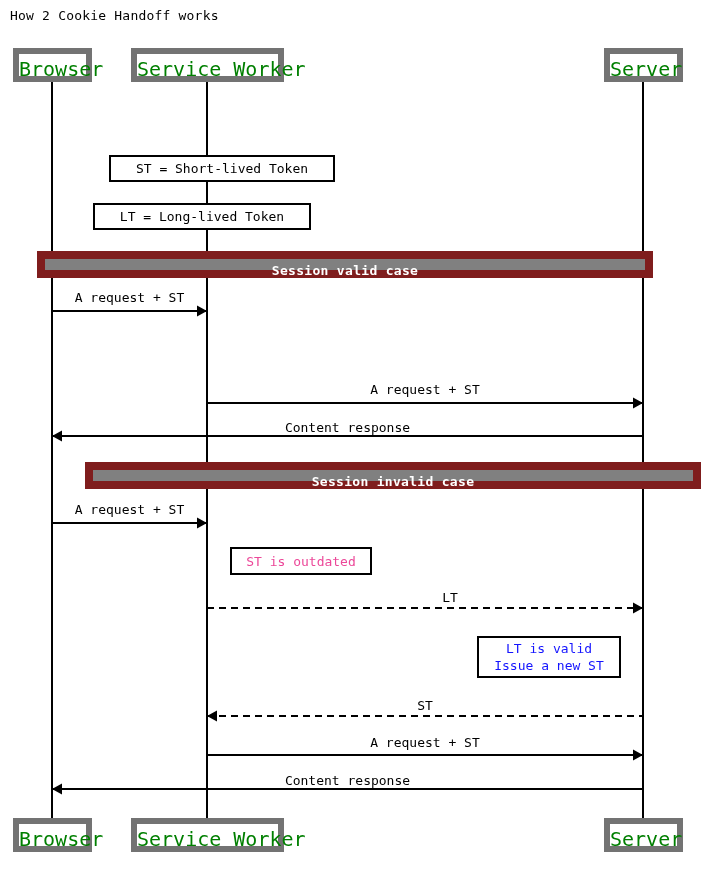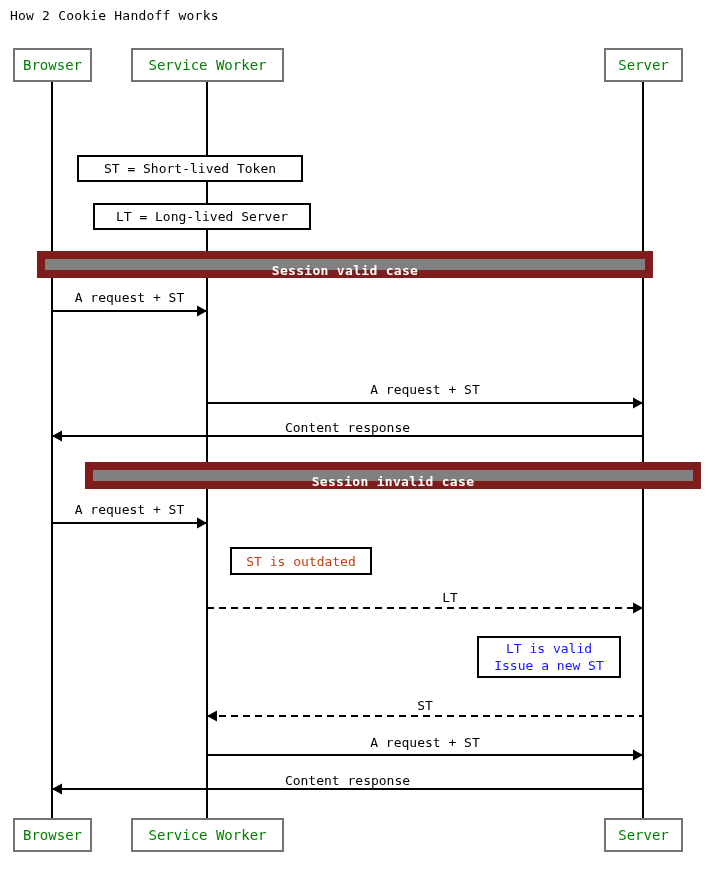--- a/index.html
+++ b/index.html
@@ -29,24 +29,24 @@
     font-size: 13px;
     color: #000000;
     white-space: nowrap;
     letter-spacing: 0.2px;
   }
 
   
   .participant {
     position: absolute;
     box-sizing: border-box;
-    border: 2px solid #737373;
+    border: 6px solid #737373;
     background: #ffffff;
     color: #007f00;
-    font-size: 14px;
+    font-size: 20px;
     line-height: 30px;
     text-align: center;
     white-space: nowrap;
     z-index: 6;
   }
 
   
   .lifeline {
     position: absolute;
     width: 2px;
@@ -66,21 +66,21 @@
     white-space: pre;
     z-index: 7;
     display: flex;
     flex-direction: column;
     justify-content: center;
     align-items: center;
     padding: 0 7px;
   }
   .note .note-line { line-height: 17px; }
   .note.blue { color: #1414ff; }
-  .note.red  { color: #c2410c; }
+  .note.red  { color: #ec4899; }
 
   
   .section-bar {
     position: absolute;
     box-sizing: border-box;
     border: 8px solid #7f1d1d;
     background: #808080;
     color: #ffffff;
     font-size: 13px;
     font-weight: bold;
@@ -113,22 +113,22 @@
   <div class="diagram-title">How 2 Cookie Handoff works</div>
 <div class="lifeline" style="left: 51px; top: 82px; height: 736px;"></div>
     <div class="lifeline" style="left: 206px; top: 82px; height: 736px;"></div>
     <div class="lifeline" style="left: 642px; top: 82px; height: 736px;"></div>
     <div class="participant" style="left: 13px; top: 48px; width: 79px; height: 34px;"><span>Browser</span></div>
     <div class="participant" style="left: 131px; top: 48px; width: 153px; height: 34px;"><span>Service Worker</span></div>
     <div class="participant" style="left: 604px; top: 48px; width: 79px; height: 34px;"><span>Server</span></div>
     <div class="participant" style="left: 13px; top: 818px; width: 79px; height: 34px;"><span>Browser</span></div>
     <div class="participant" style="left: 131px; top: 818px; width: 153px; height: 34px;"><span>Service Worker</span></div>
     <div class="participant" style="left: 604px; top: 818px; width: 79px; height: 34px;"><span>Server</span></div>
-    <div class="note" style="left: 77px; top: 155px; width: 226px; height: 27px;"><span class="note-line">ST = Short-lived Token</span></div>
-    <div class="note" style="left: 93px; top: 203px; width: 218px; height: 27px;"><span class="note-line">LT = Long-lived Server</span></div>
+    <div class="note" style="left: 109px; top: 155px; width: 226px; height: 27px;"><span class="note-line">ST = Short-lived Token</span></div>
+    <div class="note" style="left: 93px; top: 203px; width: 218px; height: 27px;"><span class="note-line">LT = Long-lived Token</span></div>
     <div class="section-bar" style="left: 37px; top: 251px; width: 616px; height: 27px;"><span>Session valid case</span></div>
     <div class="section-bar" style="left: 37px; top: 462px; width: 616px; height: 27px; margin-left: 48px;"><span>Session invalid case</span></div>
     <svg class="msg-svg" width="159" height="14" style="left: 50px; top: 304px;">
       <line x1="2" y1="7" x2="157" y2="7" stroke="#000000" stroke-width="2"></line>
       <polygon fill="#000000" points="157,7 147,1.5 147,12.5"></polygon>
     </svg>
     <div class="msg-label" style="left: 52px; width: 155px; top: 290px;">A request + ST</div>
     <svg class="msg-svg" width="440" height="14" style="left: 205px; top: 396px;">
       <line x1="2" y1="7" x2="438" y2="7" stroke="#000000" stroke-width="2"></line>
       <polygon fill="#000000" points="438,7 428,1.5 428,12.5"></polygon>

